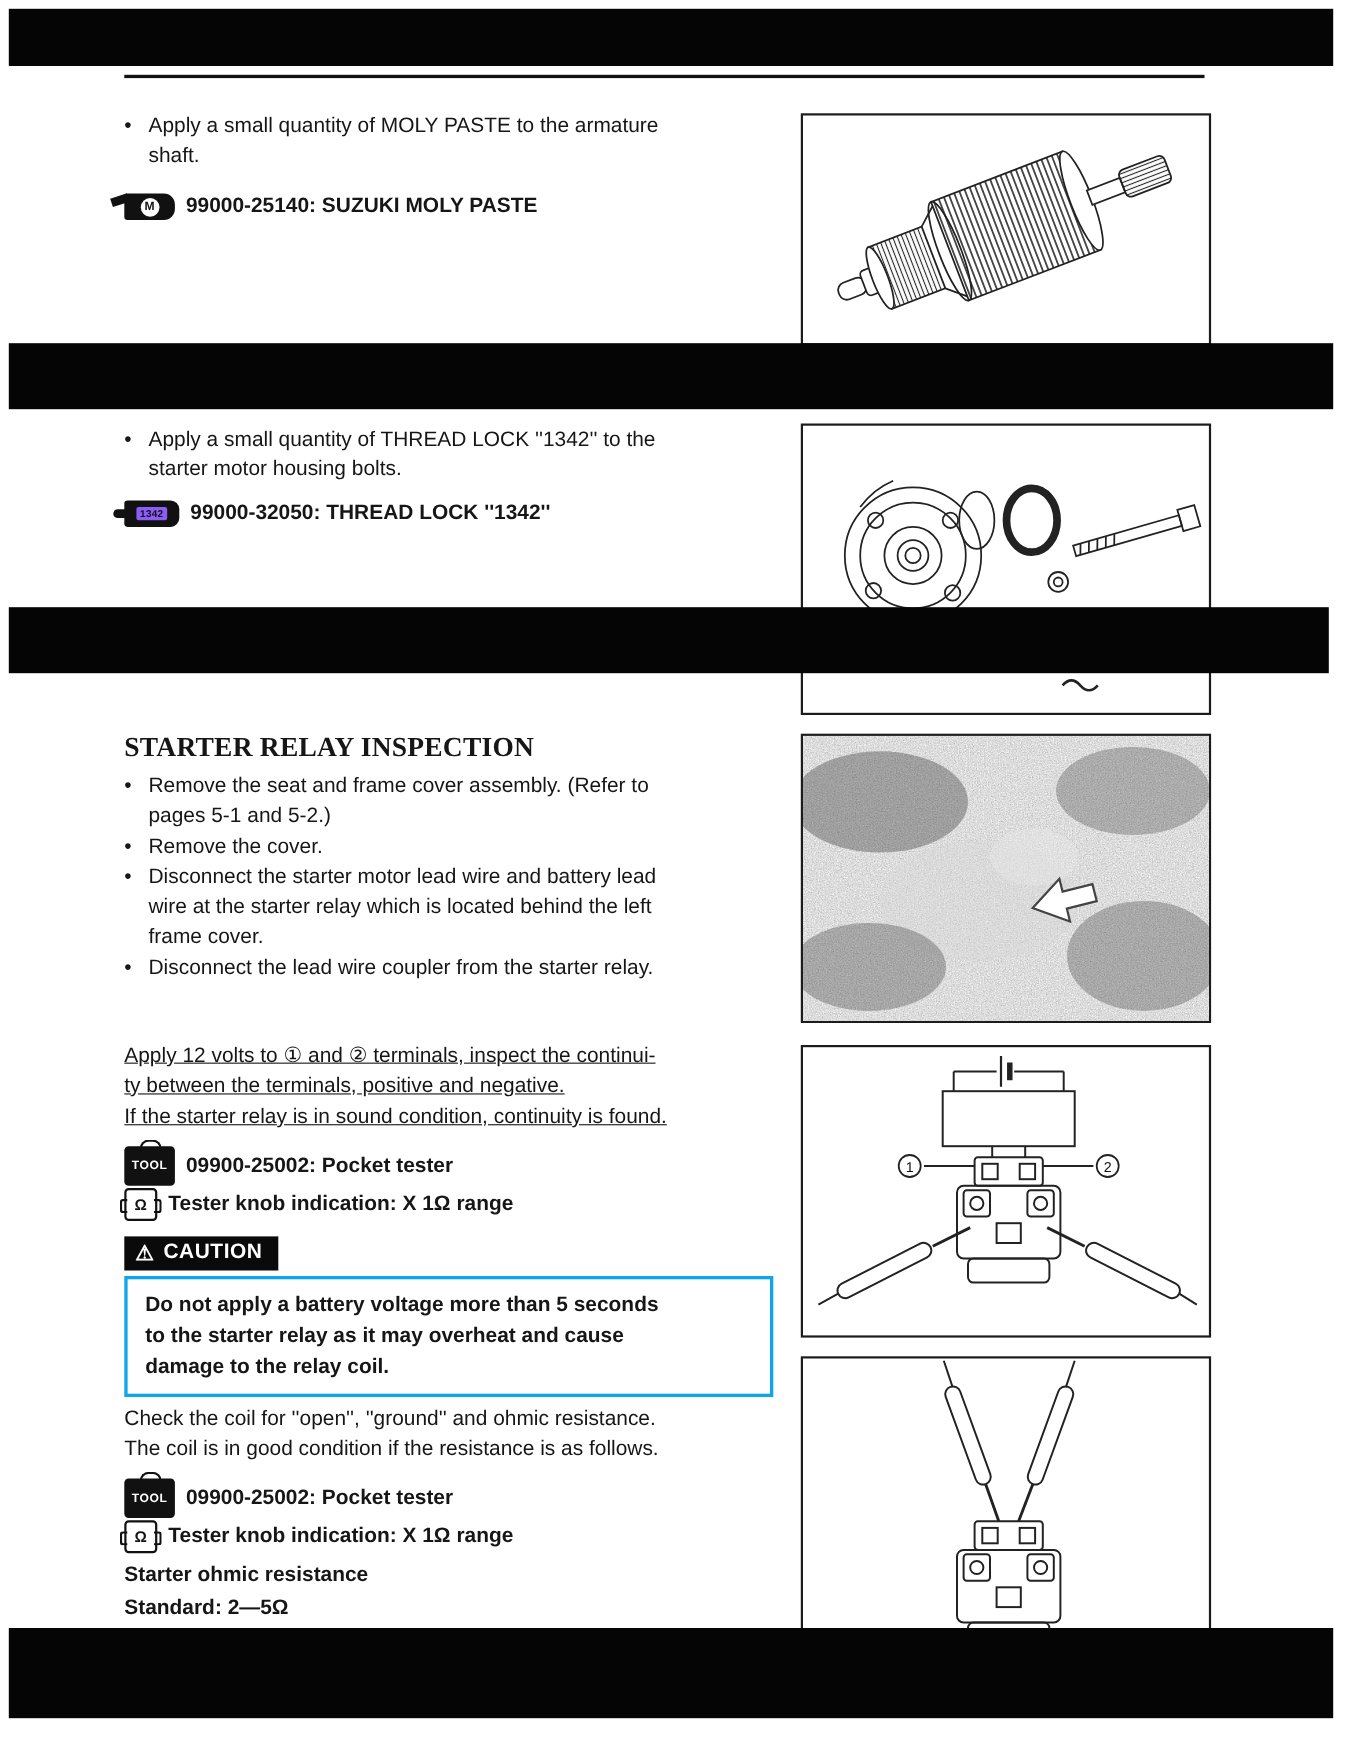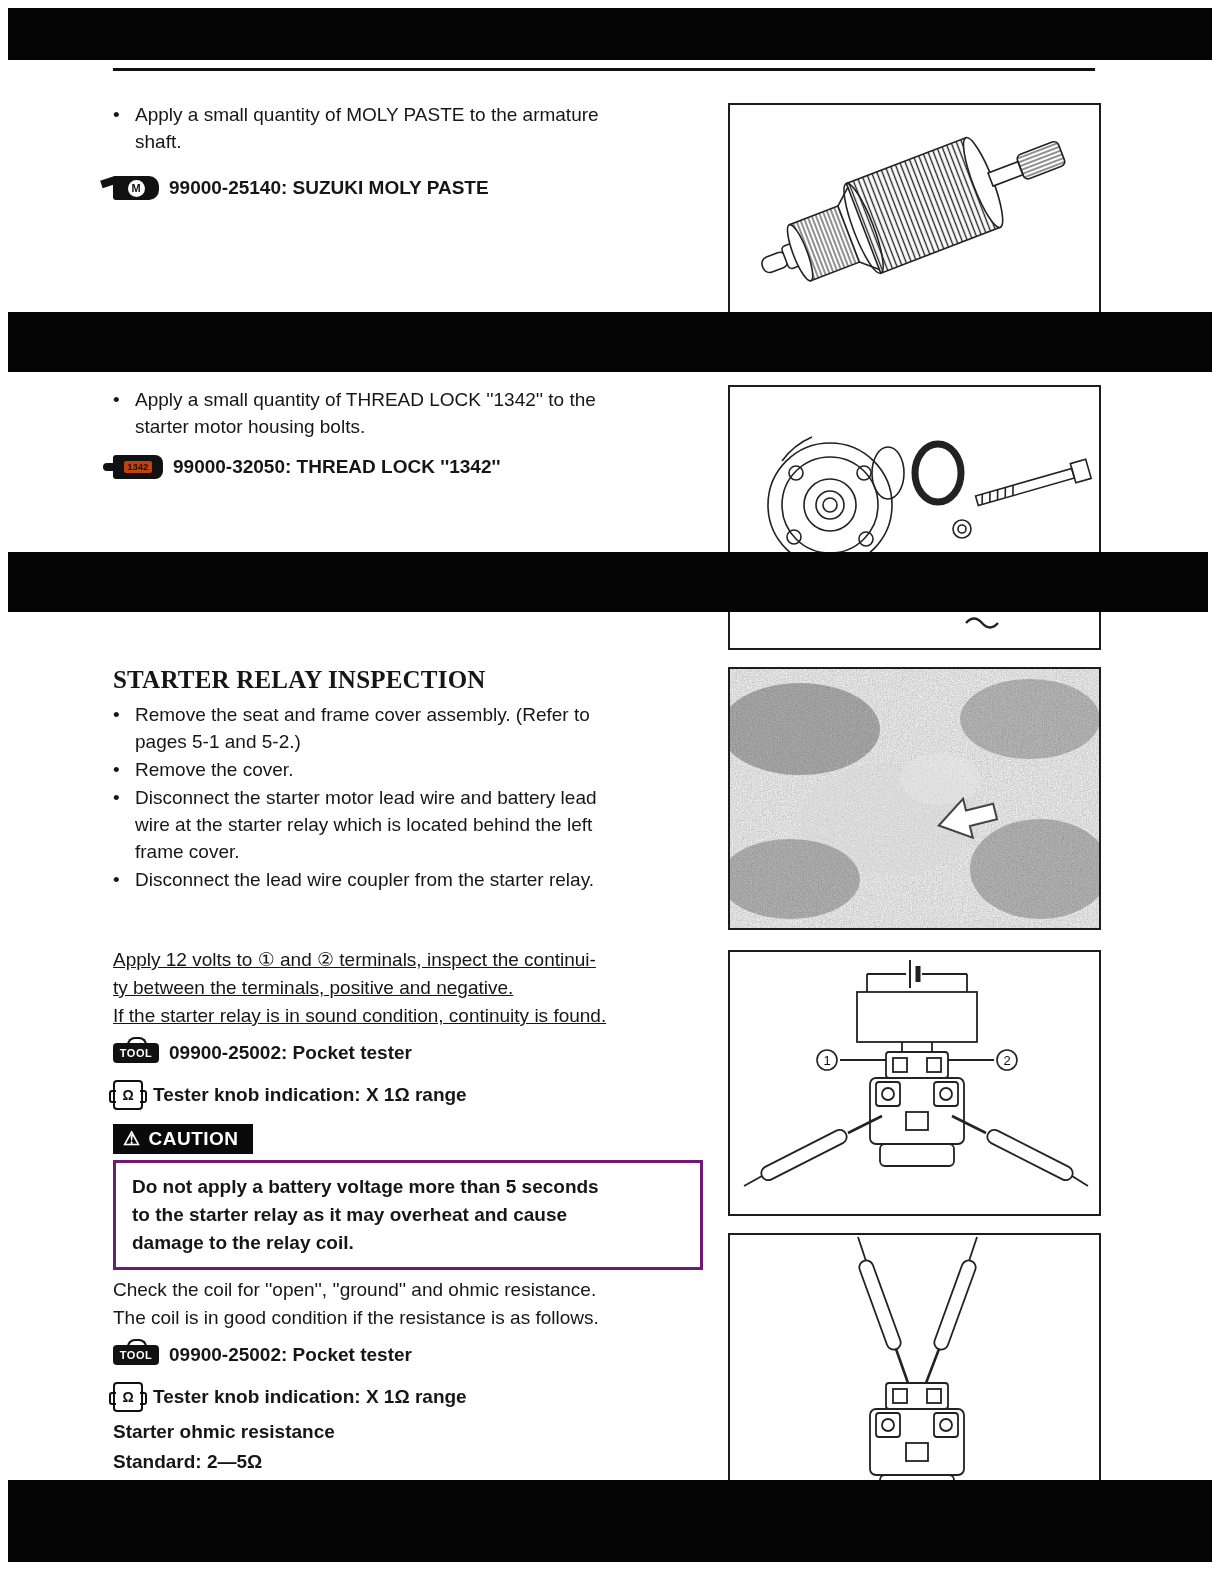--- a/index.html
+++ b/index.html
@@ -13,41 +13,41 @@
   .bar{position:absolute;background:#050505;z-index:6;}
   .body-text{font-size:19px;line-height:27px;}
   .bold{font-weight:700;}
   .bullet{display:flex;}
   .bullet .dot{width:22px;flex:0 0 22px;font-size:19px;line-height:27px;}
   .figure{position:absolute;border:2px solid #1c1c1c;background:#fff;z-index:1;}
   .figure svg{display:block;width:100%;height:100%;}
   h1.sec-title{font-size:25px;line-height:28px;font-weight:700;margin:0;letter-spacing:0.2px;font-family:Liberation Serif, serif;}
   .ref-row{display:flex;align-items:center;gap:10px;font-size:19px;font-weight:700;}
   .tool-icon{position:relative;display:inline-flex;align-items:center;justify-content:center;
-    width:46px;height:20px;background:#111;color:#fff;font-size:11px;font-weight:700;
+    width:46px;height:36px;background:#111;color:#fff;font-size:11px;font-weight:700;
     border-radius:4px;letter-spacing:0.5px;}
   .tool-icon::before{content:"";position:absolute;top:-6px;left:14px;width:16px;height:8px;
     border:2px solid #111;border-bottom:none;border-radius:8px 8px 0 0;}
   .tester-icon{position:relative;display:inline-flex;align-items:center;justify-content:center;
     width:26px;height:26px;border:2.5px solid #111;border-radius:4px;background:#fff;
     font-size:14px;font-weight:700;color:#111;}
   .tester-icon::before{content:"";position:absolute;left:-6px;top:8px;width:5px;height:9px;border:2px solid #111;border-right:none;border-radius:3px 0 0 3px;}
   .tester-icon::after{content:"";position:absolute;right:-6px;top:8px;width:5px;height:9px;border:2px solid #111;border-left:none;border-radius:0 3px 3px 0;}
   .moly-icon{position:relative;display:inline-flex;align-items:center;justify-content:center;
     width:46px;height:24px;background:#111;border-radius:3px 10px 10px 3px;}
   .moly-icon::before{content:"";position:absolute;left:-12px;top:2px;width:16px;height:8px;background:#111;transform:rotate(-18deg);}
   .moly-m{display:flex;align-items:center;justify-content:center;width:17px;height:17px;
     background:#fff;border-radius:50%;font-size:11px;font-weight:700;color:#111;}
   .tl-icon{position:relative;display:inline-flex;align-items:center;justify-content:center;
     width:50px;height:24px;background:#111;border-radius:3px 8px 8px 3px;}
   .tl-icon::before{content:"";position:absolute;left:-10px;top:8px;width:12px;height:8px;background:#111;border-radius:4px 0 0 4px;}
-  .tl-label{background:#c2410c;color:#111;font-size:9px;font-weight:700;padding:1px 3px;border-radius:2px;letter-spacing:0.3px;}
+  .tl-label{background:#8b5cf6;color:#111;font-size:9px;font-weight:700;padding:1px 3px;border-radius:2px;letter-spacing:0.3px;}
   .caution-label{display:inline-flex;align-items:center;gap:8px;background:#0a0a0a;color:#fff;
     font-size:19px;font-weight:700;padding:3px 14px 4px 10px;letter-spacing:0.5px;}
-  .caution-box{border:3px solid #701a75;padding:10px 16px;font-size:19px;line-height:28px;font-weight:700;}
+  .caution-box{border:3px solid #0ea5e9;padding:10px 16px;font-size:19px;line-height:28px;font-weight:700;}
   .header-text{font-size:17px;font-weight:700;letter-spacing:0.5px;z-index:0;}
   .rule{position:absolute;background:#111;z-index:2;}
 </style>
 </head>
 <body>
 
 <div class="page">
 
   <div class="abs header-text" style="left:113px;top:44px;">5-18  ELECTRICAL SYSTEM</div>
   <div class="rule" style="left:113px;top:68px;width:982px;height:3px;"></div>

